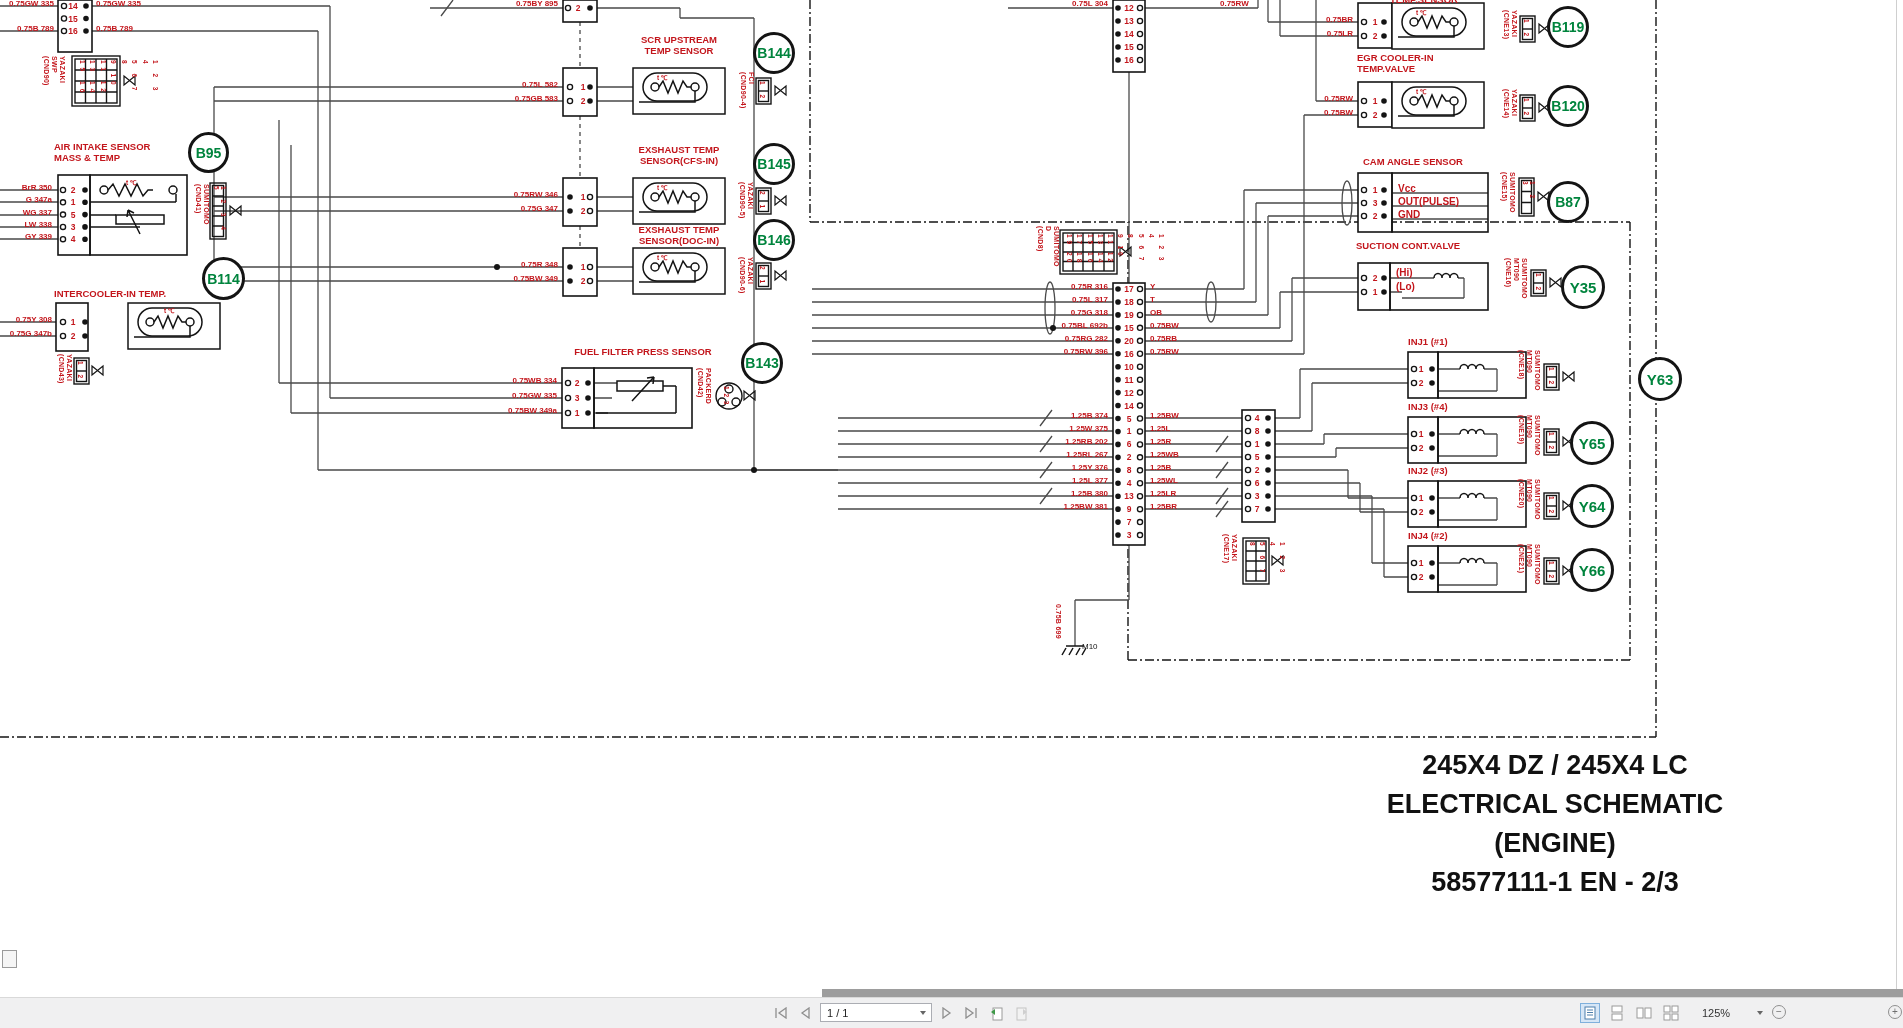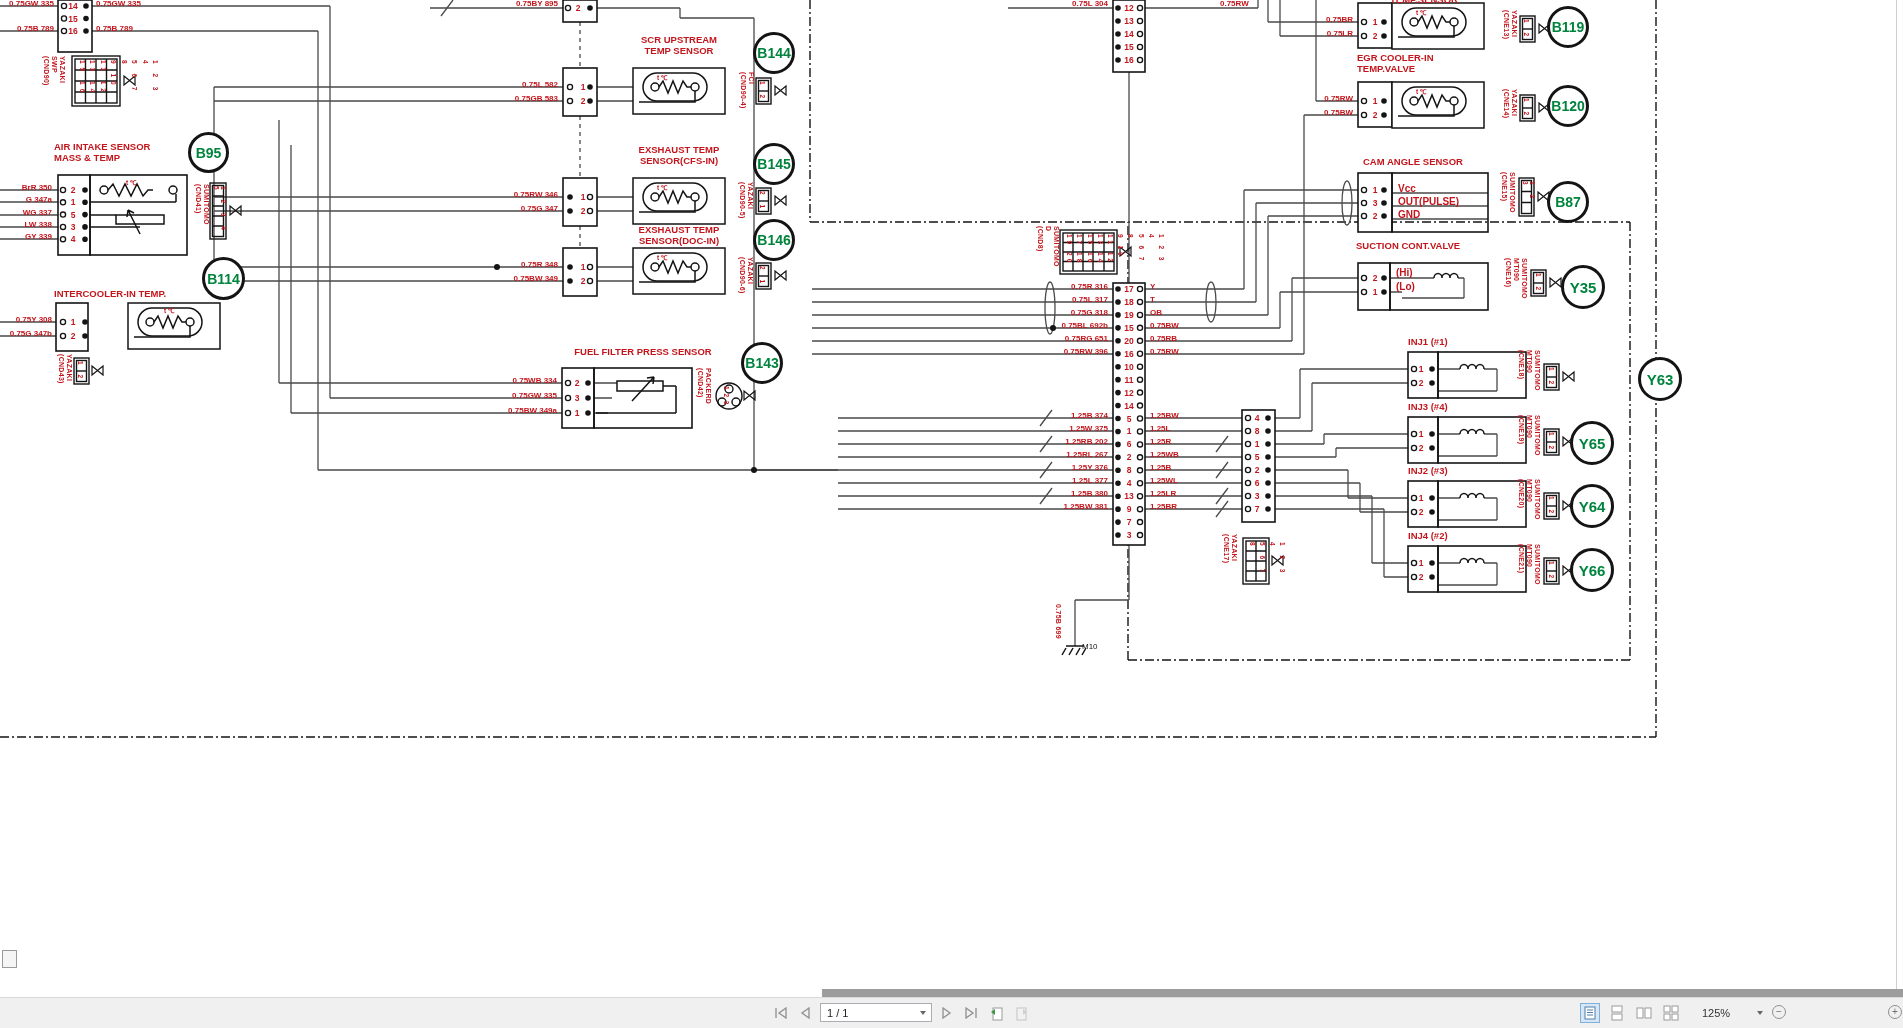--- a/index.html
+++ b/index.html
@@ -439,21 +439,21 @@
 4
 13
 9
 7
 3</div>
 
 <div class="wl" style="left:1038px;top:282px">0.75R 316</div>
 <div class="wl" style="left:1038px;top:295px">0.75L 317</div>
 <div class="wl" style="left:1038px;top:308px">0.75G 318</div>
 <div class="wl" style="left:1038px;top:321px">0.75BL 692b</div>
-<div class="wl" style="left:1038px;top:334px">0.75RG 651</div>
+<div class="wl" style="left:1038px;top:334px">0.75RG 282</div>
 <div class="wl" style="left:1038px;top:347px">0.75RW 396</div>
 <div class="wr" style="left:1150px;top:282px">Y</div>
 <div class="wr" style="left:1150px;top:295px">T</div>
 <div class="wr" style="left:1150px;top:308px">OB</div>
 <div class="wr" style="left:1150px;top:321px">0.75BW</div>
 <div class="wr" style="left:1150px;top:334px">0.75RB</div>
 <div class="wr" style="left:1150px;top:347px">0.75RW</div>
 
 <div class="wl" style="left:1038px;top:411px">1.25B 374</div>
 <div class="wl" style="left:1038px;top:424px">1.25W 375</div>
@@ -563,20 +563,24 @@
 
 <div class="cname" style="left:1408px;top:530px">INJ4 (#2)</div>
 <div class="circ" style="left:1570px;top:548px;width:44px;height:44px;font-size:15px">Y66</div>
 <div class="pnum" style="left:1414px;top:556px;line-height:14px">1
 2</div>
 <div class="vlbl" style="left:1519px;top:544px;height:54px;width:22px">SUMITOMO
 MT090
 (CNE21)</div>
 <div class="gridn" style="left:1548px;top:561px;height:22px;letter-spacing:4px">1 2</div>
 
+<div class="title">245X4 DZ / 245X4 LC
+ELECTRICAL SCHEMATIC
+(ENGINE)
+58577111-1 EN - 2/3</div>
 
 <div class="redge"></div>
 <div class="paneltab"></div>
 </div>
 
 <div class="hscroll"></div>
 
 <div class="toolbar">
   <div class="tbtn" style="left:772px">
     <svg width="14" height="12">

